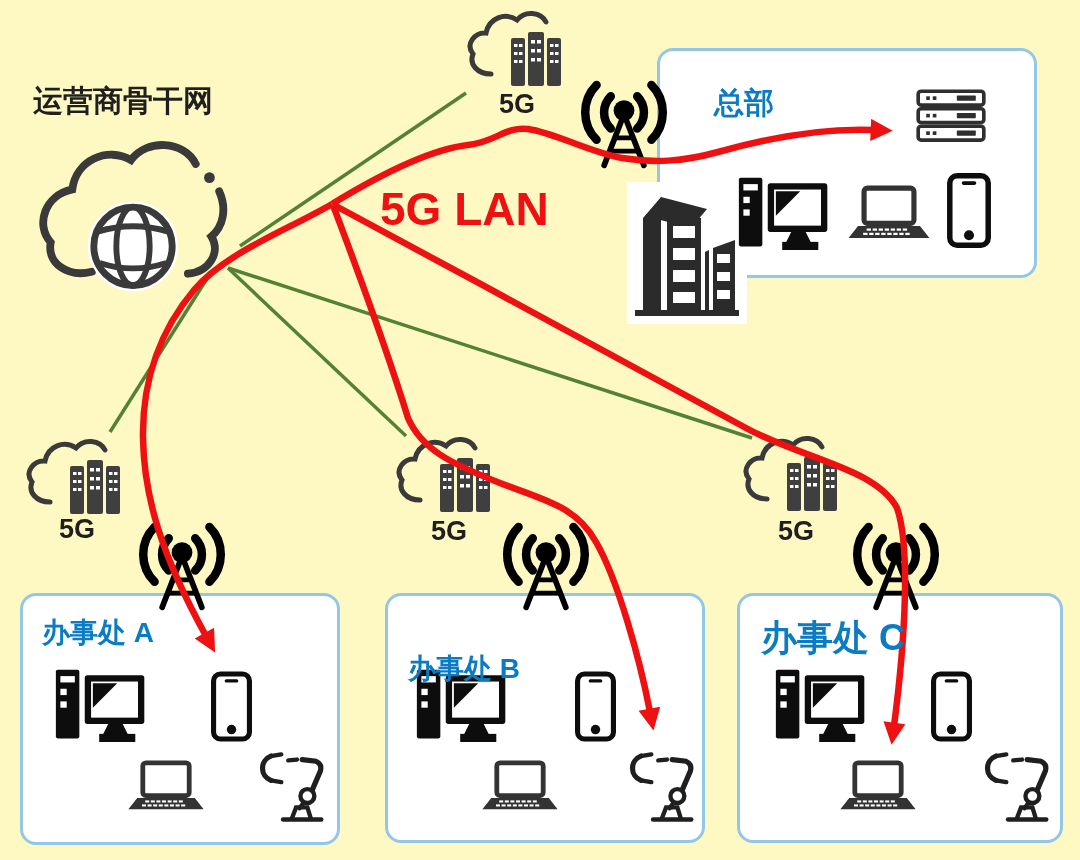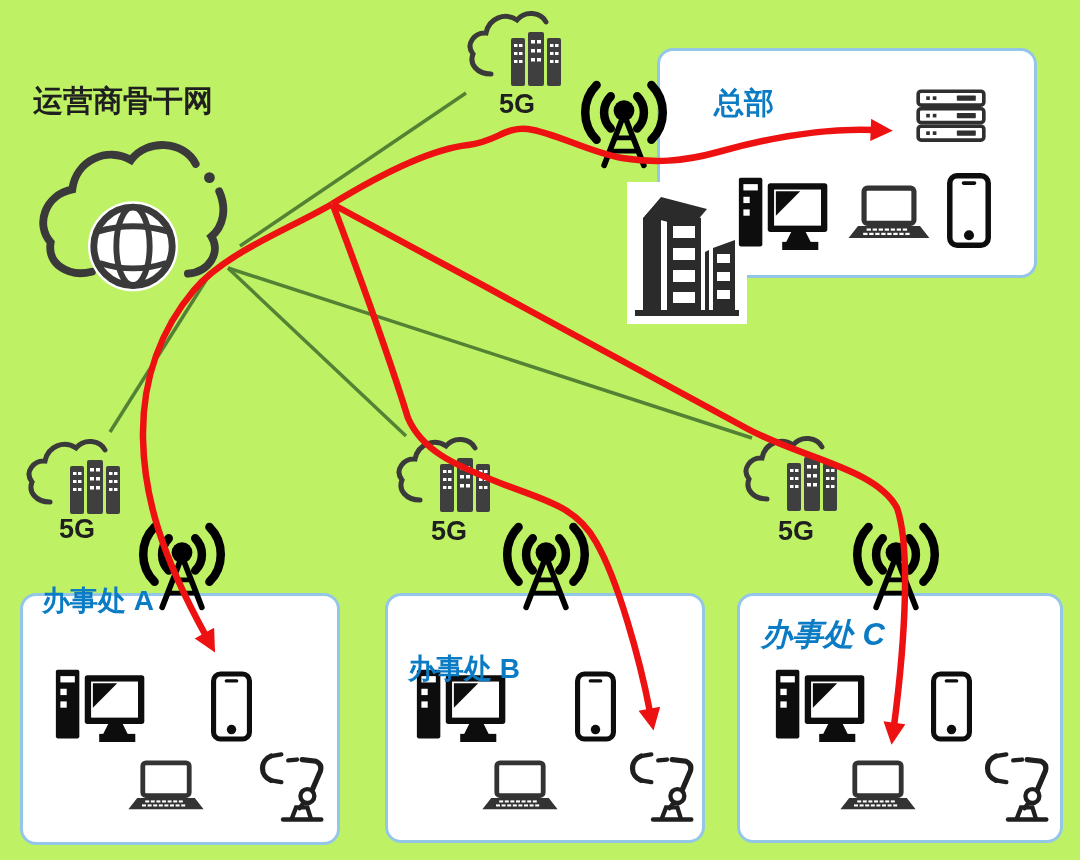--- a/index.html
+++ b/index.html
@@ -1,17 +1,17 @@
 <!DOCTYPE html>
 <html><head>
 <meta charset="utf-8">
 <style>
   html,body{margin:0;padding:0;background:#fff;}
   .canvas{
-    position:relative;width:1080px;height:860px;background:#bef264;overflow:hidden;
+    position:relative;width:1080px;height:860px;background:#fef9c3;overflow:hidden;
     font-family:"Liberation Sans","DejaVu Sans",sans-serif;
   }
   .abs{position:absolute;}
   .site-box{
     position:absolute;border:3px solid #94c6e7;border-radius:16px;background:#fff;
   }
   .lbl{position:absolute;font-weight:bold;white-space:nowrap;line-height:1.1;}
   .lbl-black{color:#1f1f1f;}
   .lbl-blue{color:#0b7cc4;}
   .lbl-red{color:#ee1111;}
@@ -285,24 +285,25 @@
     </g>
     <g stroke="#ee1111" stroke-width="6.5" fill="none">
       <path d="M332 204 C368 182 424 150 468 145 C496 142 506 126 528 129 C556 133 588 152 622 158 C654 163 682 162 718 152 C768 138 824 128 874 130" marker-end="url(#arrow-red)"></path>
       <path d="M332 204 C292 228 226 252 194 290 C162 328 142 378 143 438 C144 498 162 556 206 636" marker-end="url(#arrow-red)"></path>
       <path d="M333 205 C352 256 382 334 408 418 C422 450 452 464 500 483 C544 500 576 506 596 542 C618 580 640 660 650 712" marker-end="url(#arrow-red)"></path>
       <path d="M334 205 C470 278 628 364 746 428 C800 458 876 468 897 508 C910 545 906 634 894 726" marker-end="url(#arrow-red)"></path>
     </g>
   </svg>
 
   <div class="lbl lbl-black" style="left:33px;top:84px;font-size:30px;">运营商骨干网</div>
+  <div class="lbl lbl-red" style="left:380px;top:184px;font-size:46px;">5G LAN</div>
 
   <div class="lbl lbl-black" style="left:499px;top:90px;font-size:27px;">5G</div>
   <div class="lbl lbl-black" style="left:59px;top:515px;font-size:27px;">5G</div>
   <div class="lbl lbl-black" style="left:431px;top:517px;font-size:27px;">5G</div>
   <div class="lbl lbl-black" style="left:778px;top:517px;font-size:27px;">5G</div>
 
   <div class="lbl lbl-blue" style="left:714px;top:86px;font-size:30px;">总部</div>
-  <div class="lbl lbl-blue" style="left:42px;top:586px;font-size:28px;">办事处 A</div>
+  <div class="lbl lbl-blue" style="left:42px;top:618px;font-size:28px;">办事处 A</div>
   <div class="lbl lbl-blue" style="left:408px;top:618px;font-size:28px;margin-top:36px;">办事处 B</div>
-  <div class="lbl lbl-blue" style="left:761px;top:618px;font-size:31px;font-style:italic;">办事处 C</div>
+  <div class="lbl lbl-blue" style="left:761px;top:618px;font-size:36px;">办事处 C</div>
 
 </div>
 
 </body></html>

